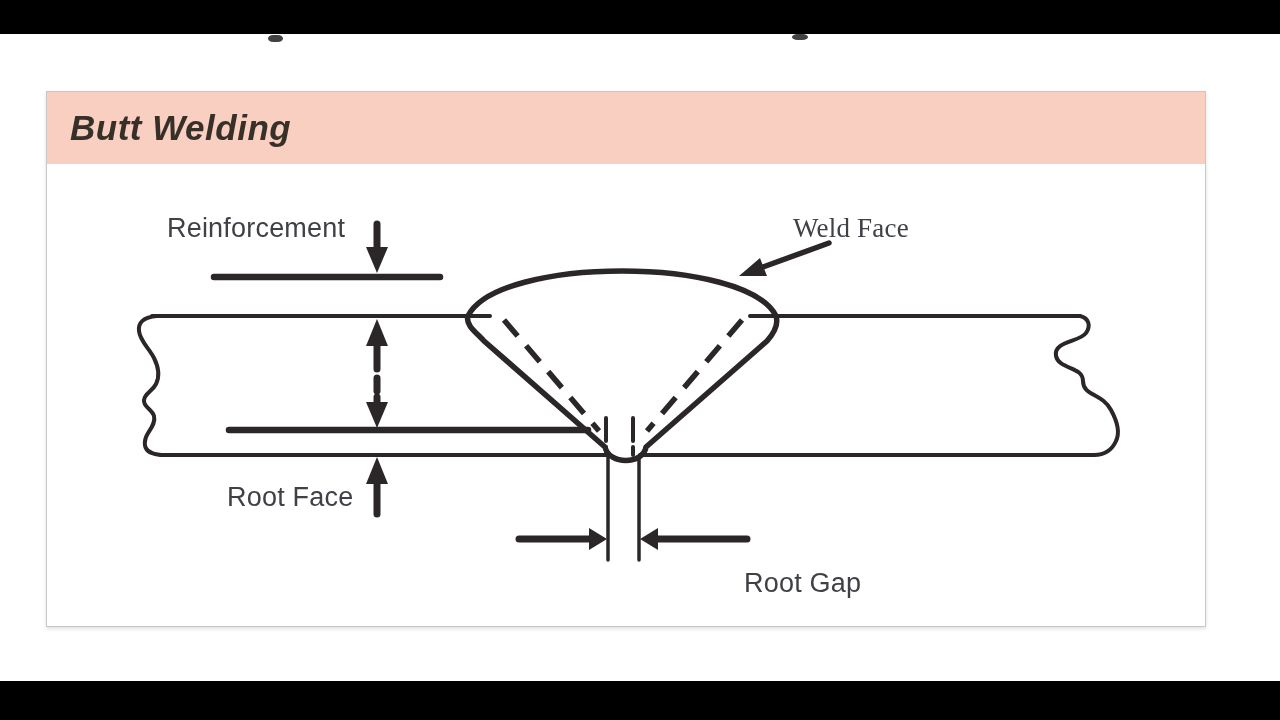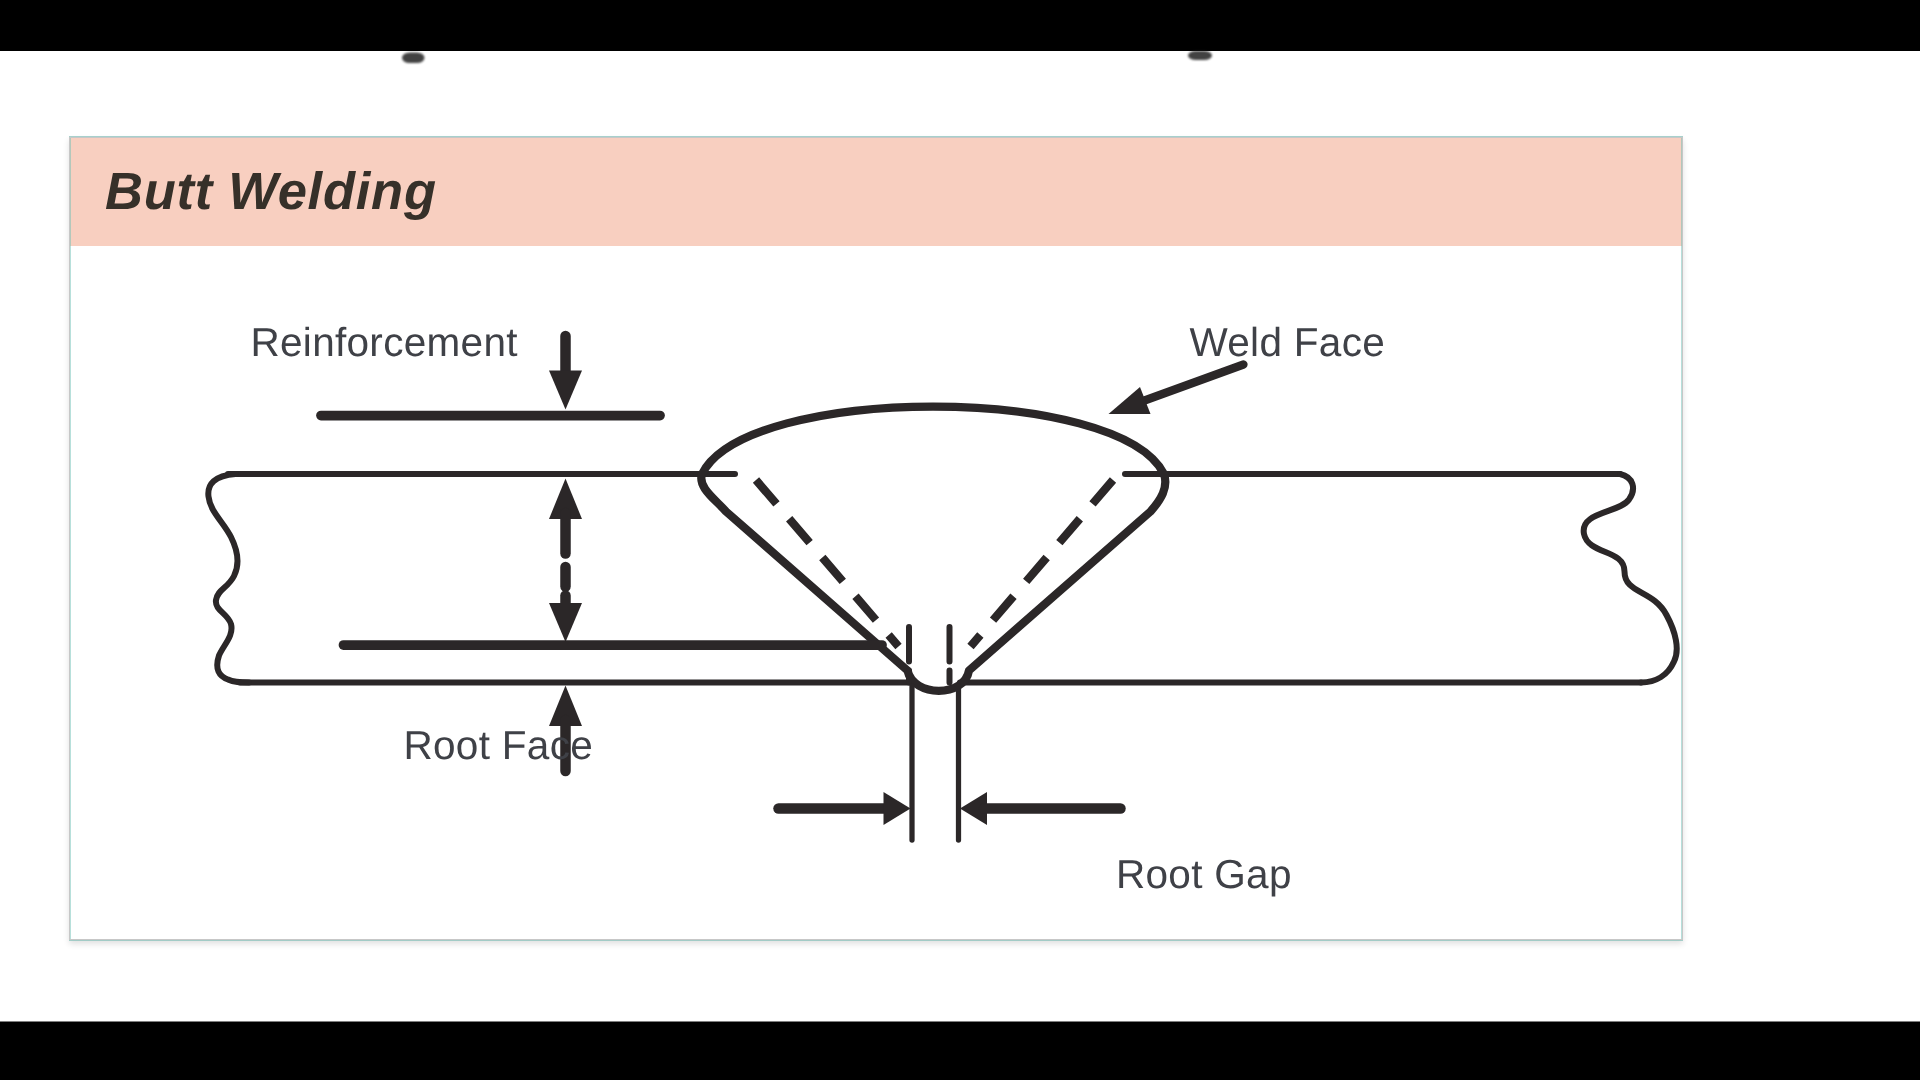--- a/index.html
+++ b/index.html
@@ -18,22 +18,22 @@
     background:var(--page-bg);
     font-family:"Liberation Sans","DejaVu Sans",sans-serif;
   }
   .bar{position:absolute;left:0;width:1280px;background:var(--letterbox);}
   .bar.top{top:0;height:34px;}
   .bar.bottom{top:681px;height:39px;}
   .smudge{position:absolute;background:#222;border-radius:40%/60%;opacity:.85;filter:blur(.6px);}
   .smudge.s1{left:268px;top:35px;width:15px;height:7px;}
   .smudge.s2{left:792px;top:34px;width:16px;height:6px;}
   .panel{
-    position:absolute;left:46px;top:91px;width:1076px;height:536px;
-    background:#14b8a6;
+    position:absolute;left:46px;top:91px;width:1160px;height:536px;
+    background:#f9a8d4;
     border:1.5px solid var(--panel-border);
     box-shadow:0 2px 4px rgba(0,0,0,.12);
   }
   .panel-header{
     position:absolute;left:0;top:0;width:100%;height:72px;
     background:var(--header-bg);
     display:flex;align-items:center;
   }
   .panel-title{
     font-size:35px;font-weight:bold;font-style:italic;
@@ -111,15 +111,15 @@
   <path class="s w7" d="M519,539 H590"></path>
   <polygon class="f" points="589,528 589,550 607,539"></polygon>
   <polygon class="f" points="658,528 658,550 640,539"></polygon>
   <path class="s w7" d="M656,539 H747"></path>
 
   <path class="s w5" d="M829,243 L763,267"></path>
   <polygon class="f" points="739,276 767,276 760,258"></polygon>
 </svg>
 
 <div class="lbl" style="left:167px;top:213px;">Reinforcement</div>
-<div class="lbl" style="left:793px;top:213px;">Weld Face</div>
-<div class="lbl" style="left:227px;top:482px;margin-left:42px;">Root Face</div>
+<div class="lbl" style="left:793px;top:213px;font-family:Liberation Serif, serif;">Weld Face</div>
+<div class="lbl" style="left:227px;top:482px;">Root Face</div>
 <div class="lbl" style="left:744px;top:520px;margin-top:48px;">Root Gap</div>
 
 </body></html>

